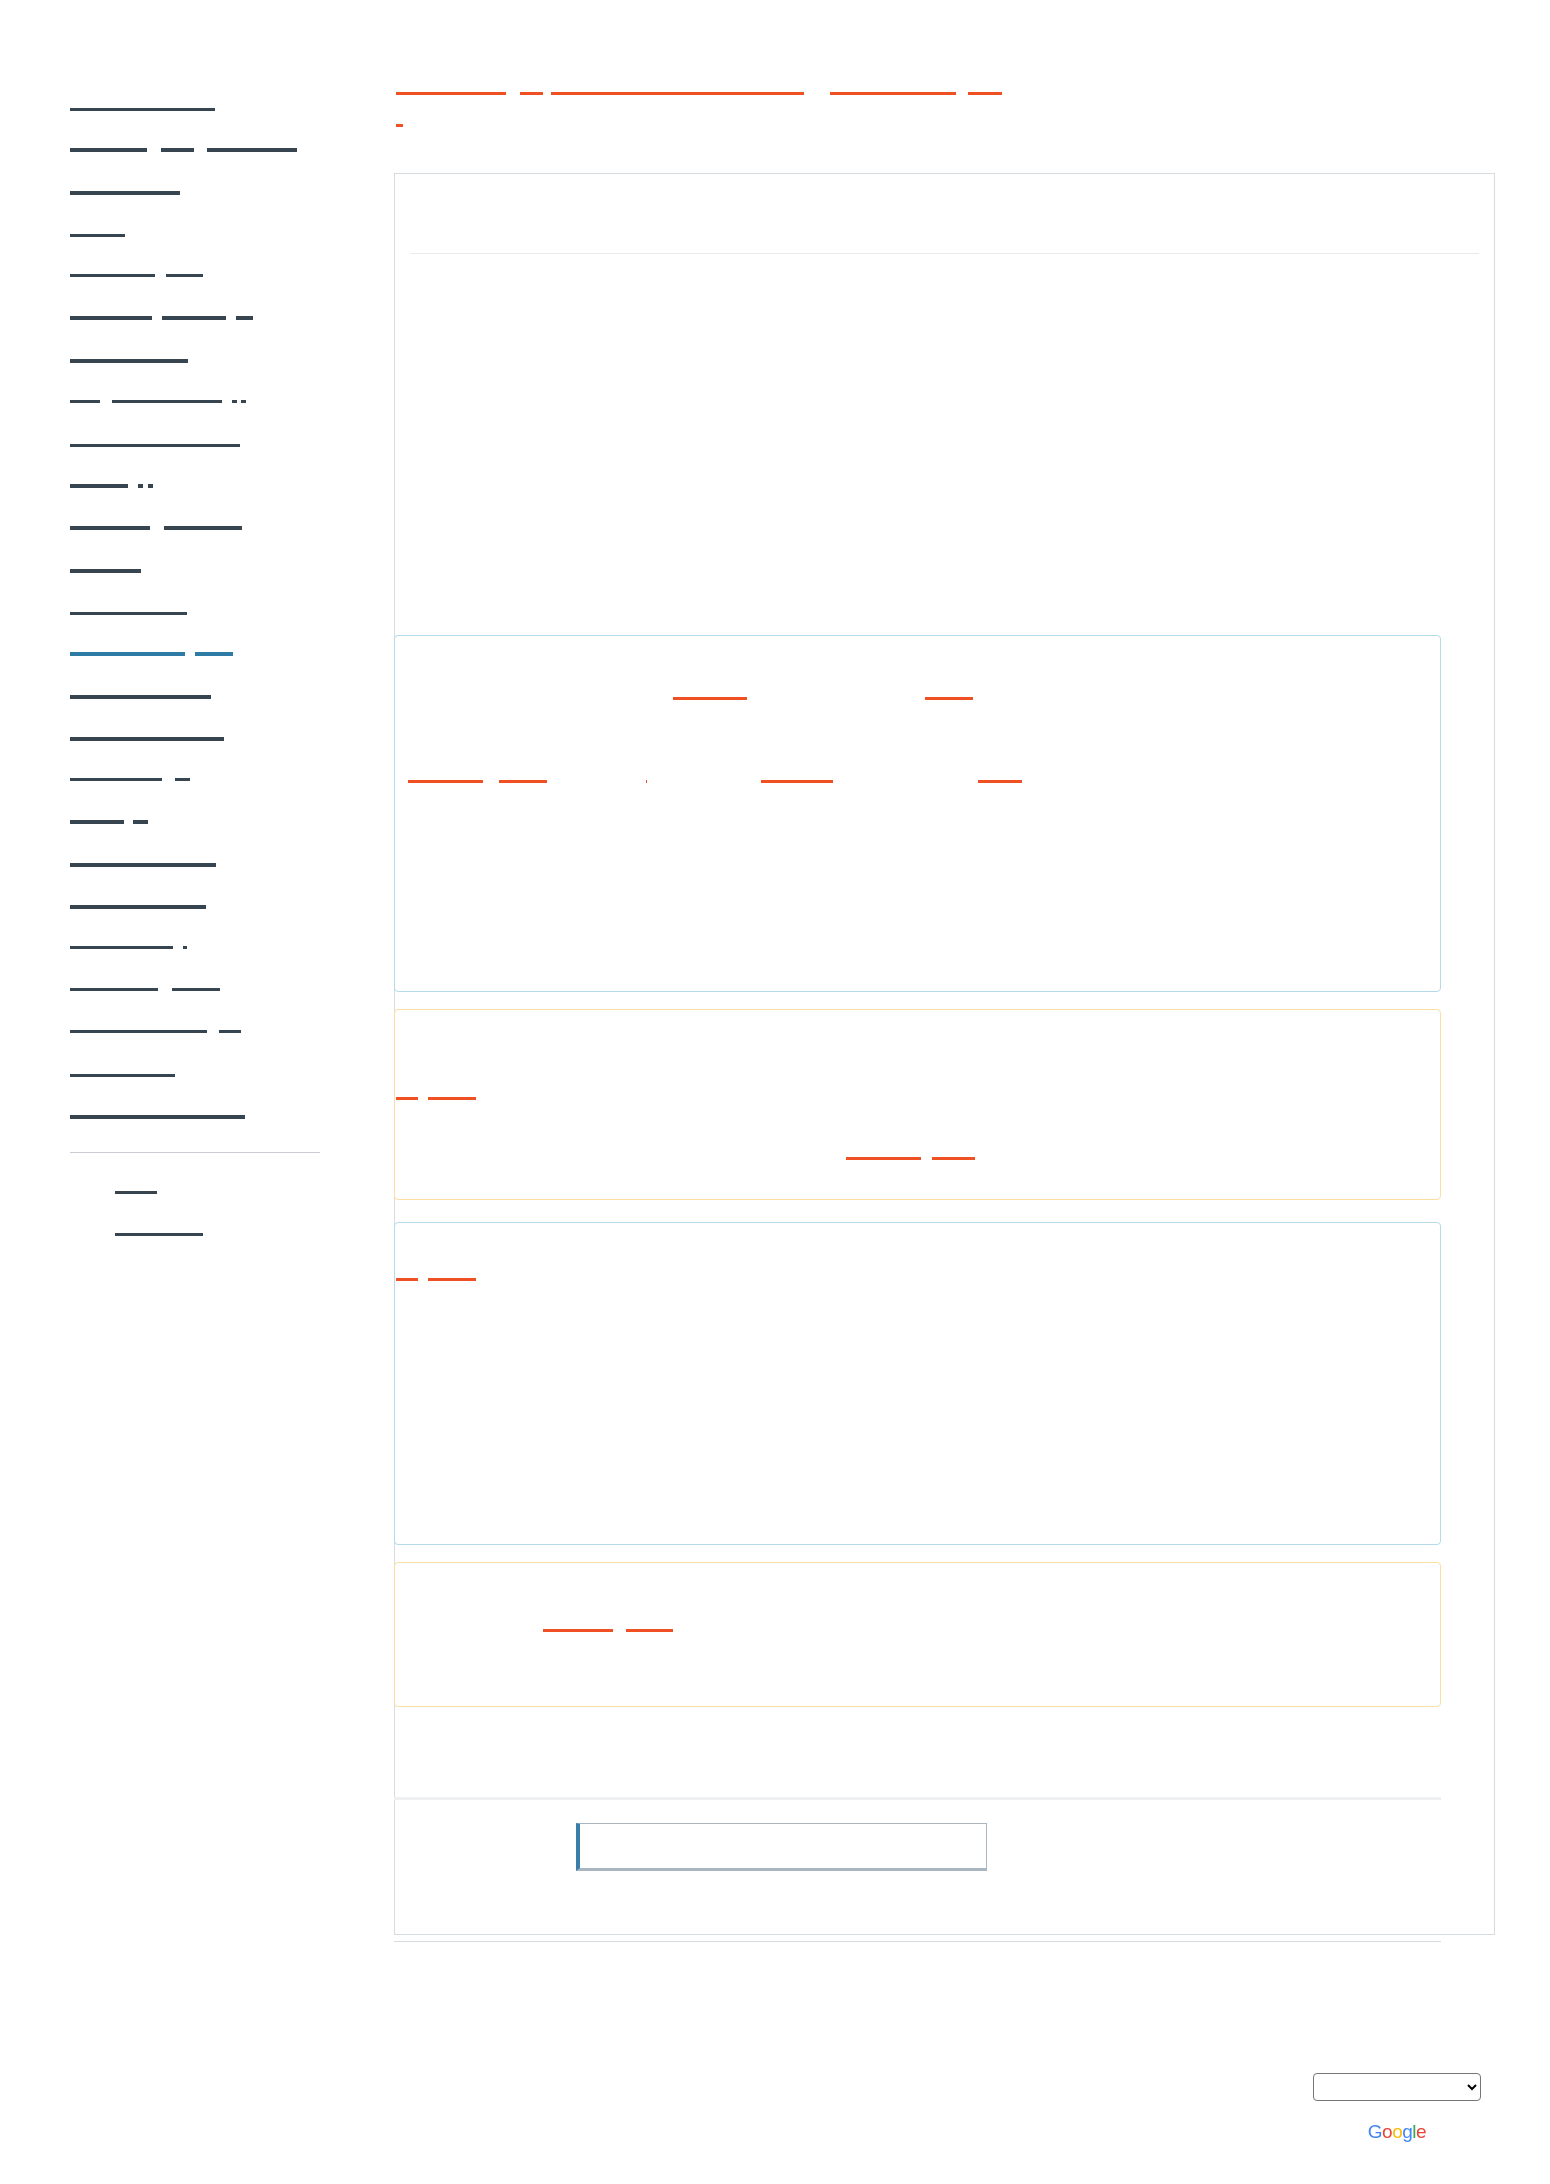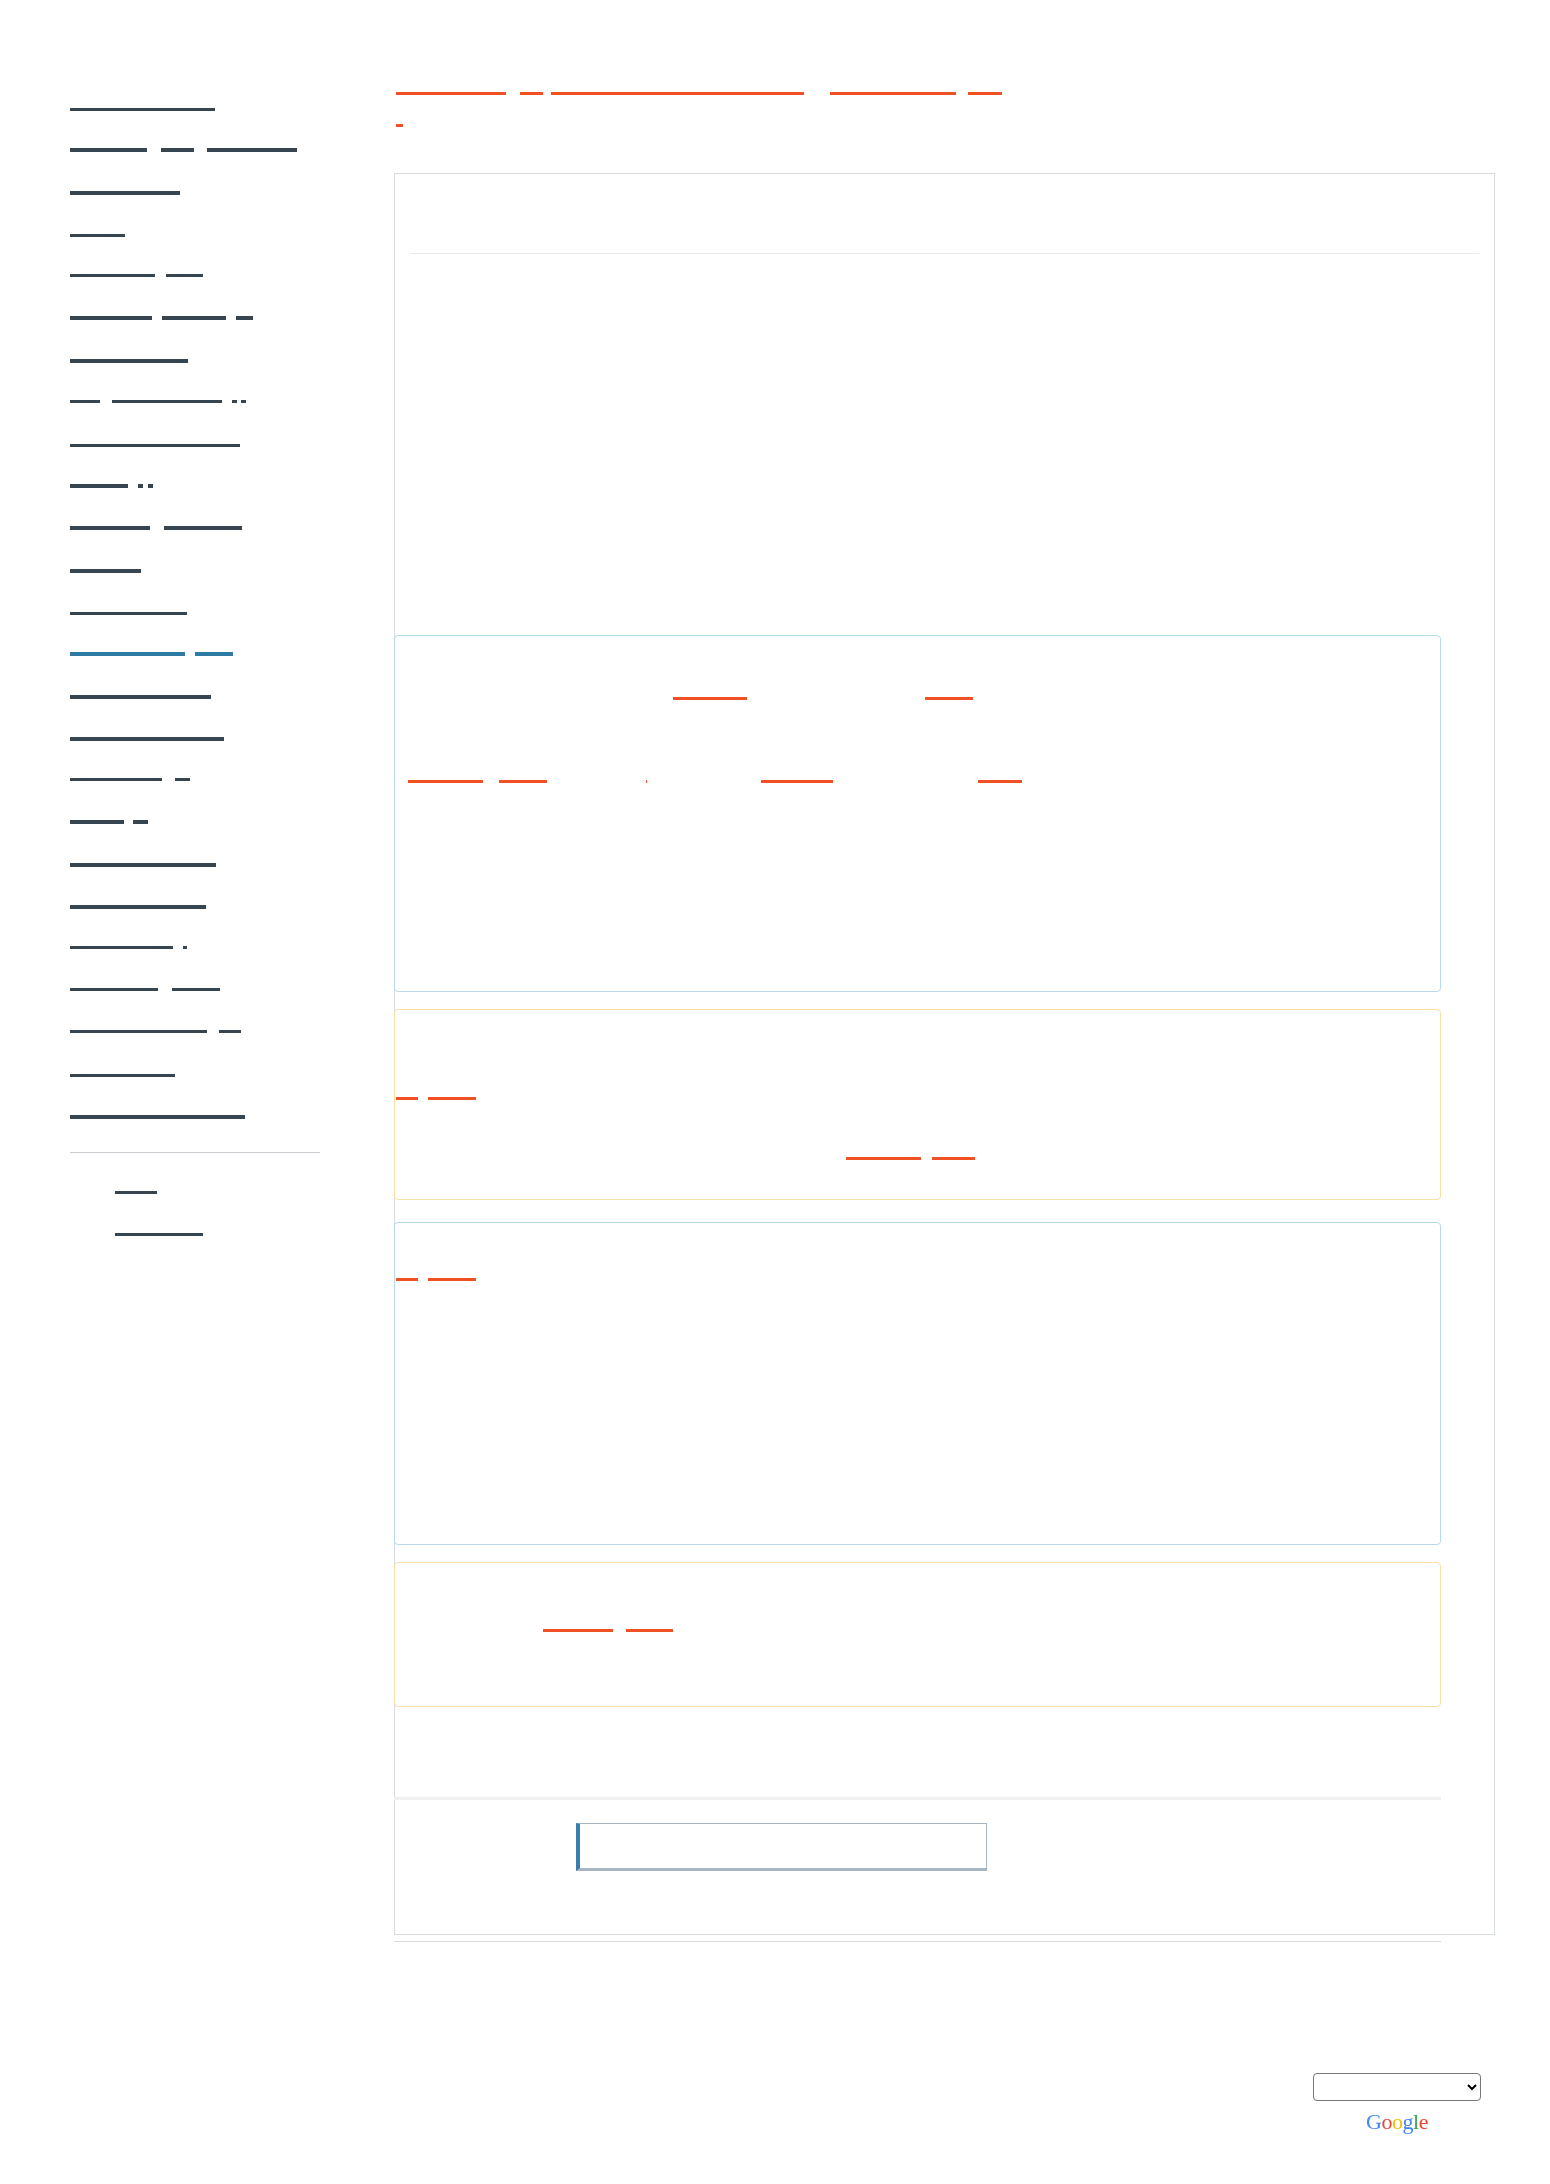--- a/index.html
+++ b/index.html
@@ -133,23 +133,23 @@
     height: 28px;
     border: 1px solid #767676;
     border-radius: 4px;
     background: #ffffff;
     font-family: "Liberation Sans", sans-serif;
     font-size: 12px;
     padding: 2px 4px;
     color: #000;
   }
   .gt-logo {
-    margin-top: 8px;
-    font-family: Liberation Serif, serif;
-    font-size: 22px;
+    margin-top: 20px;
+    font-family: Liberation Sans, sans-serif;
+    font-size: 19px;
     letter-spacing: -0.5px;
     user-select: none;
   }
   .gt-logo .c1 { color: #4285F4; }
   .gt-logo .c2 { color: #EA4335; }
   .gt-logo .c3 { color: #FBBC05; }
   .gt-logo .c4 { color: #4285F4; }
   .gt-logo .c5 { color: #34A853; }
   .gt-logo .c6 { color: #EA4335; }
 </style>

